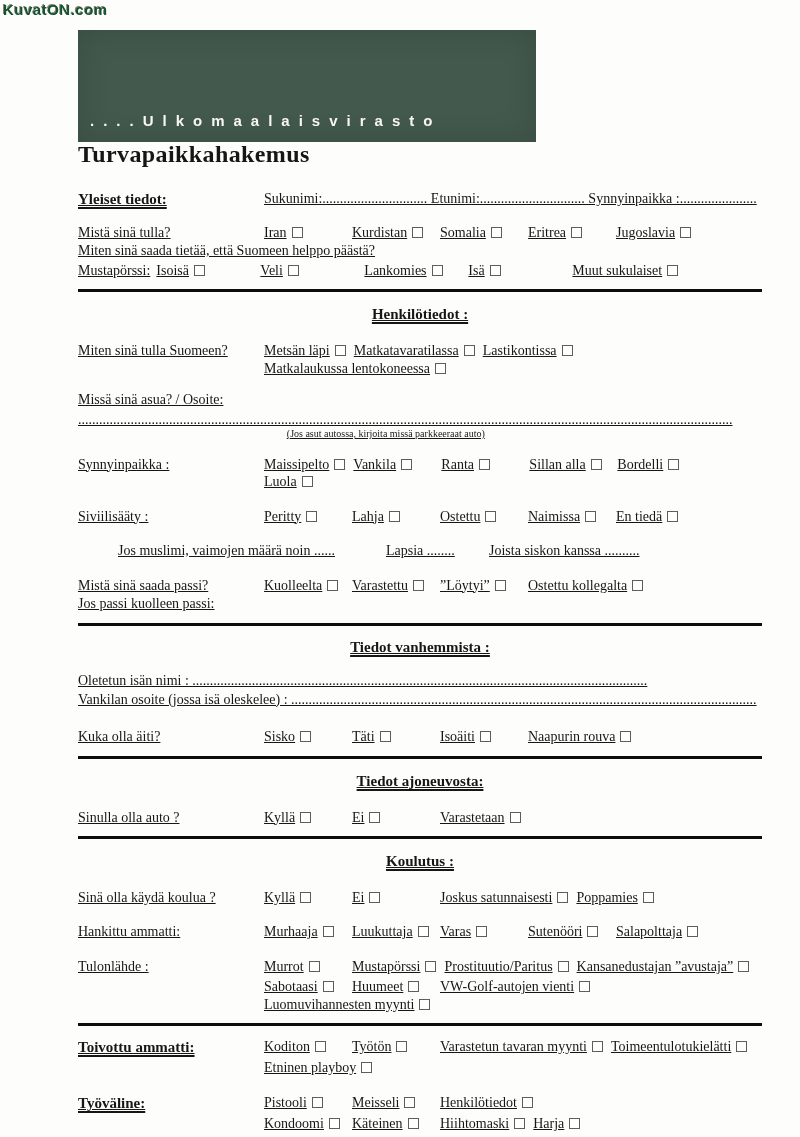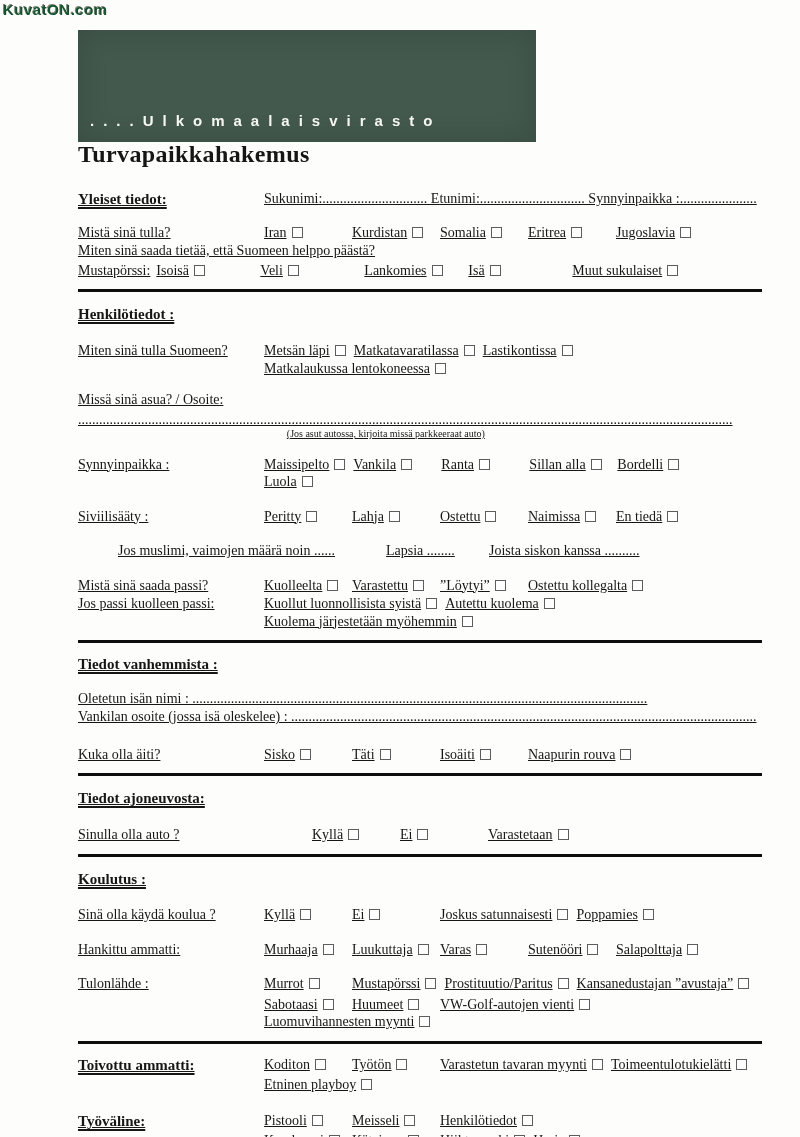--- a/index.html
+++ b/index.html
@@ -17,21 +17,21 @@
   .row{display:flex;align-items:flex-start;margin-top:15px;}
   .row-label{flex:0 0 180px;padding-right:6px;}
   .lines{flex:1;min-width:0;}
   .opts{display:flex;flex-wrap:wrap;column-gap:8px;align-items:baseline;}
   .opts + .opts{margin-top:3px;}
   .opt{min-width:80px;white-space:nowrap;}
   .cb{display:inline-block;width:9px;height:9px;border:1px solid #5d5d5d;margin-left:5px;
       background:#fff;vertical-align:-1px;}
   .sec-head{font-weight:bold;font-size:15px;text-decoration:underline;
       text-decoration-thickness:1.5px;text-underline-offset:3px;}
-  .sec-row{margin-top:13px;}
+  .sec-row{margin-top:13px;text-align:center;}
   .text-row{margin-top:13px;}
   .divider{border-top:3px solid #0d0d0d;margin-top:10px;height:0;}
   
   #row-yleiset{margin-top:7px;}
   #row-mista-tulla{margin-top:15px;}
   #row-miten-tietaa{margin-top:1px;}
   #row-tietolahde{margin-top:2px;}
   .row-tietolahde .row-label{flex:0 0 67px;}
   .row-tietolahde .opt{min-width:96px;}
   #row-miten-tulla-suomeen{margin-top:18px;}
@@ -43,21 +43,21 @@
   #row-jos-muslimi{margin-top:17px;margin-left:40px;}
   .row-jos-muslimi .row-label{flex:0 0 262px;}
   .row-jos-muslimi .opt{min-width:95px;}
   #row-mista-passi{margin-top:17px;}
   #row-jos-passi{margin-top:1px;}
   #row-tiedot-vanhemmista{margin-top:12px;}
   #row-isan-nimi{margin-top:16px;white-space:nowrap;overflow:hidden;}
   #row-vankilan-osoite{margin-top:1px;white-space:nowrap;overflow:hidden;}
   #row-kuka-aiti{margin-top:20px;}
   #row-tiedot-ajoneuvosta{margin-top:13px;}
-  #row-auto{margin-top:18px;gap:48px;}
+  #row-auto{margin-top:18px;}
   #row-koulutus{margin-top:13px;}
   #row-koulua{margin-top:18px;}
   #row-hankittu-ammatti{margin-top:17px;}
   #row-tulonlahde{margin-top:17px;}
   #row-toivottu-ammatti{margin-top:12px;}
   #row-tyovaline{margin-top:18px;}
 </style>
 </head>
 <body>
 
@@ -157,27 +157,20 @@
           <div class="opts">
             <span class="opt"><span class="opt-text">Kuolleelta</span><span class="cb"></span></span>
             <span class="opt"><span class="opt-text">Varastettu</span><span class="cb"></span></span>
             <span class="opt"><span class="opt-text">”Löytyi”</span><span class="cb"></span></span>
             <span class="opt"><span class="opt-text">Ostettu kollegalta</span><span class="cb"></span></span>
           </div>
         </div>
       </div>
       <div class="row row-jos-passi" id="row-jos-passi">
         <span class="row-label">Jos passi kuolleen passi:</span>
-        <div class="lines">
-          <div class="opts">
-            <span class="opt"><span class="opt-text">Kuollut luonnollisista syistä</span><span class="cb"></span></span>
-            <span class="opt"><span class="opt-text">Autettu kuolema</span><span class="cb"></span></span>
-            <span class="opt"><span class="opt-text">Kuolema järjestetään myöhemmin</span><span class="cb"></span></span>
-          </div>
-        </div>
       </div>
       <div class="divider" id="row-div-2"></div>
       <div class="sec-row row-tiedot-vanhemmista" id="row-tiedot-vanhemmista"><span class="sec-head">Tiedot vanhemmista :</span></div>
       <div class="text-row row-isan-nimi" id="row-isan-nimi">Oletetun isän nimi : ..................................................................................................................................</div>
       <div class="text-row row-vankilan-osoite" id="row-vankilan-osoite">Vankilan osoite (jossa isä oleskelee) : .....................................................................................................................................</div>
       <div class="row row-kuka-aiti" id="row-kuka-aiti">
         <span class="row-label">Kuka olla äiti?</span>
         <div class="lines">
           <div class="opts">
             <span class="opt"><span class="opt-text">Sisko</span><span class="cb"></span></span>

